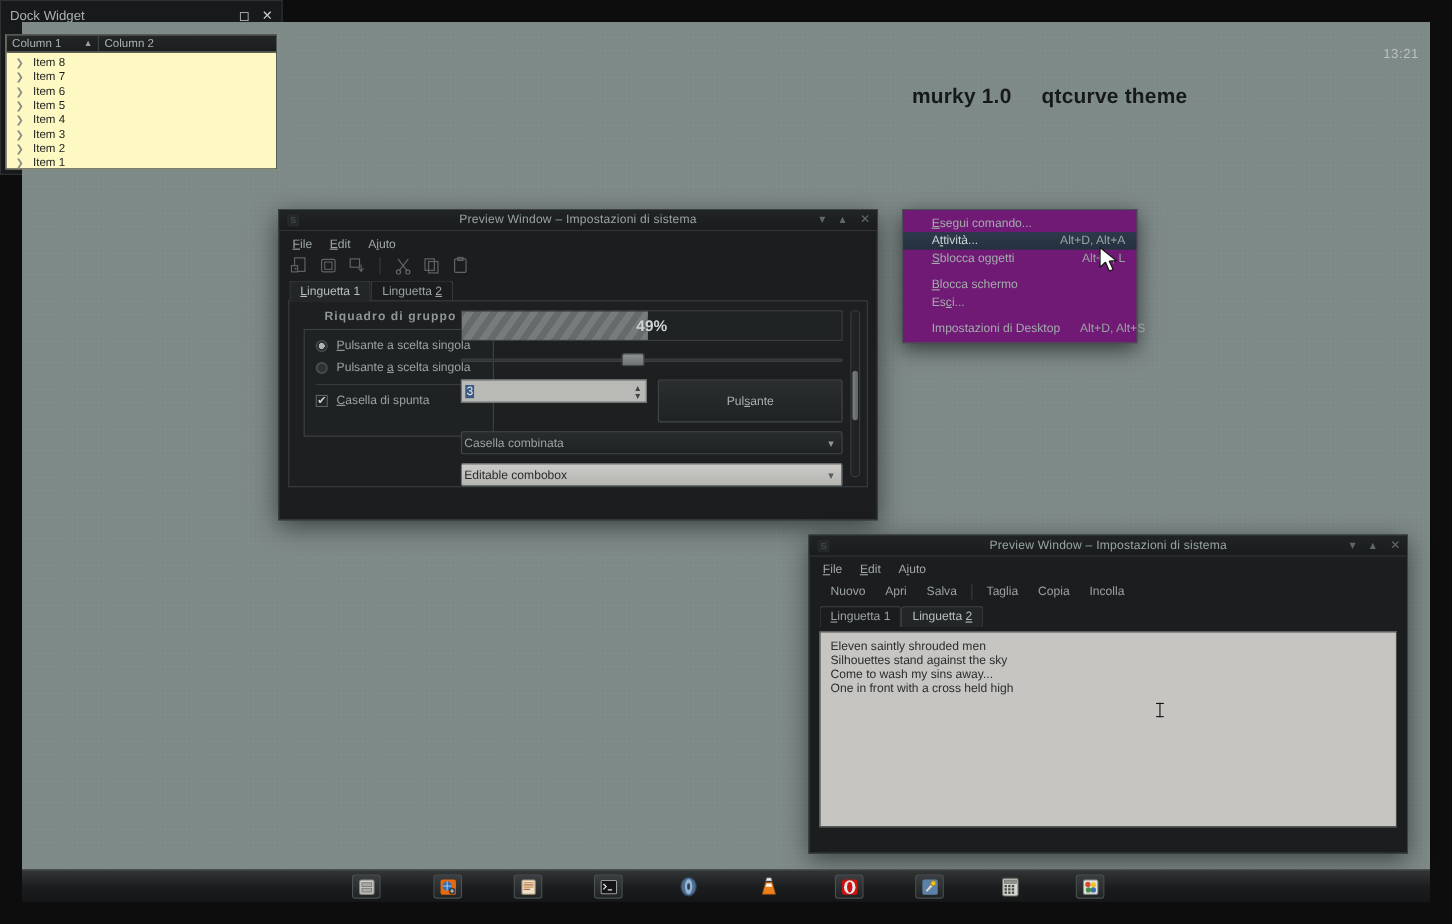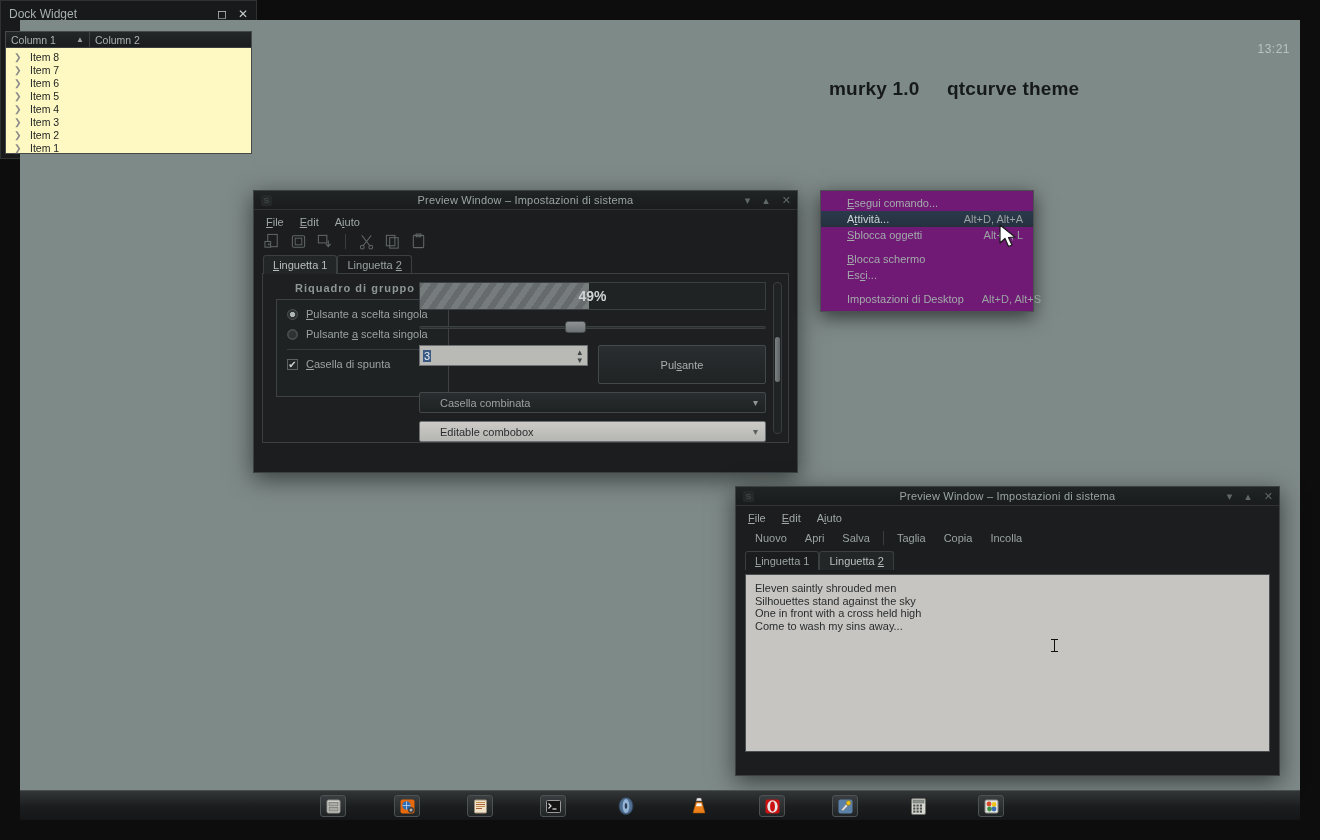--- a/index.html
+++ b/index.html
@@ -231,21 +231,21 @@
     background: linear-gradient(#2b2e30,#202324);
     border: 1px solid #43484a; border-radius:2px;
     color:#a7afaf; font-size: 11px;
     display:flex; align-items:center; justify-content:center;
   }
   .pbtn u { text-decoration: underline; }
   .combo {
     position:relative; height: 21px; margin-top: 8px;
     background: linear-gradient(#2a2d2f,#1f2223);
     border:1px solid #43484a; border-radius:2px;
-    display:flex; align-items:center; padding-left: 20px;
+    display:flex; align-items:center; padding-left: 2px;
     color:#9aa2a2; font-size: 11px;
   }
   .combo.light {
     background: linear-gradient(#cccbc8,#b5b5b2);
     border-color:#6d7173; color:#2a2d2e;
   }
   .combo .caret { position:absolute; right: 7px; top: 4px; font-size:10px; color:#8e9696;}
   .combo.light .caret { color:#5a5f60; }
 
   .vscroll {
@@ -533,22 +533,22 @@
     </div>
 
     <div class="tabrow">
       <div class="tab"><u>L</u>inguetta 1</div>
       <div class="tab active">Linguetta <u>2</u></div>
     </div>
 
     <div class="editor">
       <div>Eleven saintly shrouded men</div>
       <div>Silhouettes stand against the sky</div>
+      <div>Come to wash my sins away...</div>
       <div>One in front with a cross held high</div>
-      <div>Come to wash my sins away...</div>
       <div class="caret-i"></div>
     </div>
   </div>
 
   <div id="ctxmenu">
     <div class="mi">
       <span><u>E</u>segui comando...</span>
       <span class="sc"></span>
     </div>
     <div class="mi sel">

